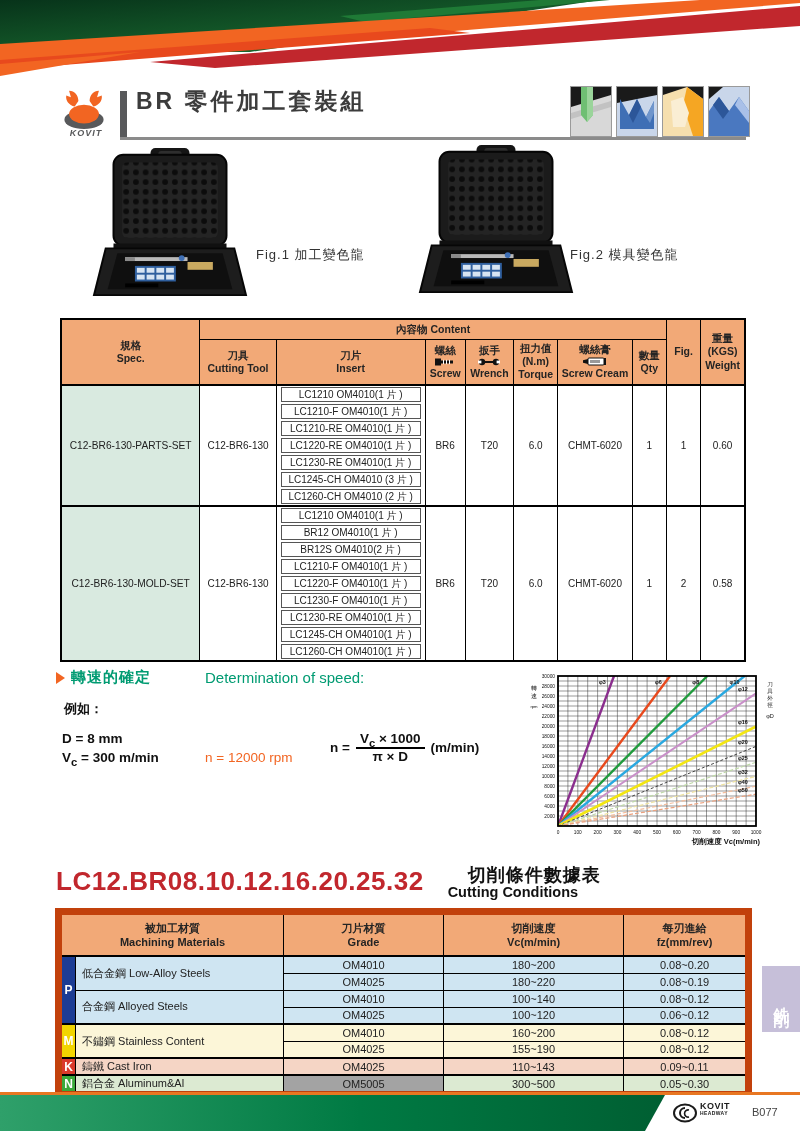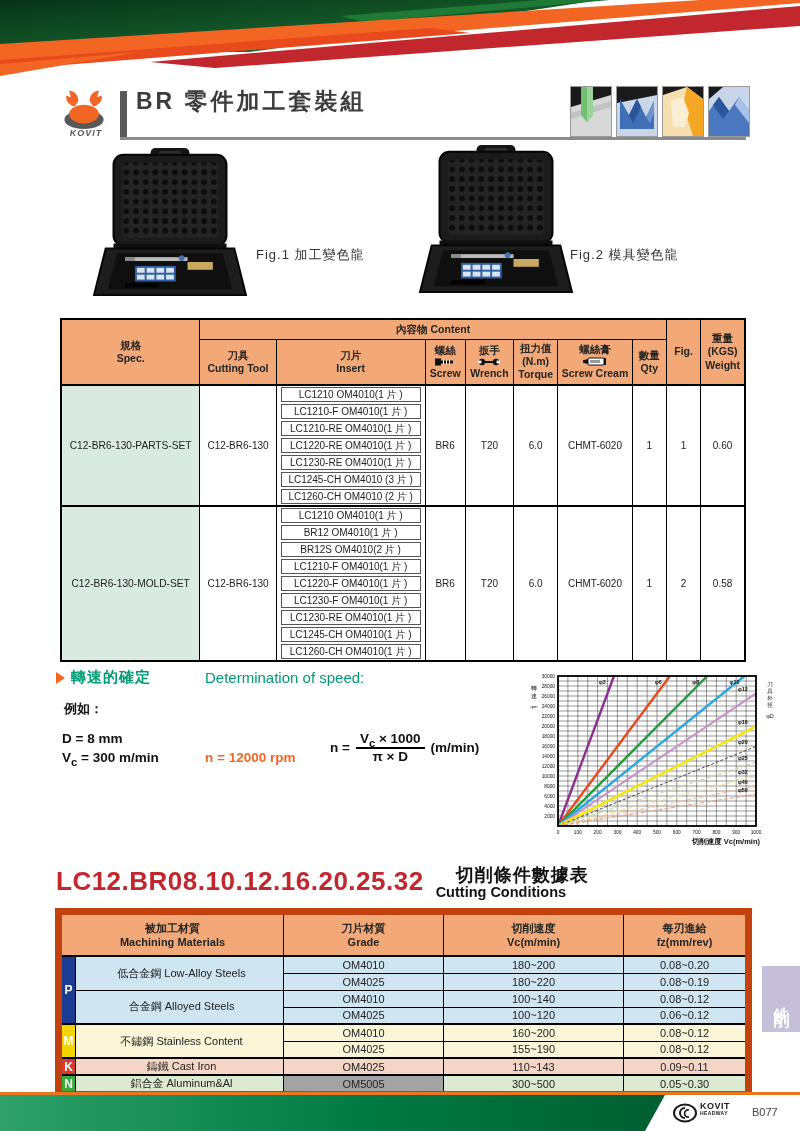--- a/index.html
+++ b/index.html
@@ -37,38 +37,38 @@
   .hicon{display:block;margin:1px auto;}
   
   .speed-title{position:absolute;left:56px;top:668px;display:flex;align-items:center;gap:6px;
                font-size:15px;font-weight:bold;color:#009B72;}
   .tri{width:0;height:0;border-left:9px solid #F26522;border-top:6px solid transparent;border-bottom:6px solid transparent;}
   .speed-title .zh{letter-spacing:1px;}
   .speed-title .en{font-weight:normal;font-size:15px;margin-left:48px;}
   .ex-label{position:absolute;left:64px;top:700px;font-size:13px;font-weight:bold;color:#111;}
   .ex-d{position:absolute;left:62px;top:731px;font-size:13.5px;font-weight:bold;color:#111;}
   .ex-vc{position:absolute;left:62px;top:750px;font-size:13.5px;font-weight:bold;color:#111;}
-  .ex-n{position:absolute;left:205px;top:750px;font-size:13.5px;font-weight:bold;color:#F26522;}
+  .ex-n{position:absolute;left:205px;top:750px;font-size:13.5px;font-weight:normal;color:#F26522;}
   .formula{position:absolute;left:330px;top:731px;display:flex;align-items:center;gap:6px;
            font-size:13.5px;font-weight:bold;color:#111;}
   .frac{display:inline-block;text-align:center;}
   .frac .num{border-bottom:2px solid #000;padding:0 4px 1px;}
   .frac .den{padding-top:1px;}
   #chart{position:absolute;left:518px;top:666px;}
   
-  .cc-head{position:absolute;left:56px;top:866px;display:flex;align-items:flex-start;gap:12px;}
+  .cc-head{position:absolute;left:56px;top:866px;display:flex;align-items:flex-start;gap:24px;}
   .cc-part{font-size:26px;font-weight:bold;color:#C1272D;letter-spacing:0.5px;}
   .cc-tt .zh{font-size:18px;font-weight:bold;color:#111;line-height:1.05;letter-spacing:1px;margin-left:20px;}
   .cc-tt .en{font-size:14.5px;font-weight:bold;color:#111;line-height:1.1;}
   #cc-table{position:absolute;left:55px;top:908px;width:690px;border-collapse:collapse;
             font-size:11px;border:7px solid #c2410c;table-layout:fixed;}
   #cc-table th,#cc-table td{border:1px solid #000;text-align:center;padding:0 2px;}
   #cc-table th{background:#F2A977;color:#242424;line-height:1.3;font-size:11px;height:40px;}
   #cc-table tr{height:17px;}
-  #cc-table td.mat{text-align:center;padding-left:6px;}
+  #cc-table td.mat{text-align:left;padding-left:6px;}
   #cc-table td.letter{font-weight:bold;color:#fff;font-size:12px;padding:0;}
   #cc-table tr.gstart td{border-top:2px solid #000;}
   
   .side-tab{position:absolute;left:762px;top:966px;width:38px;height:66px;background:#C6BFD9;
             color:#fff;font-weight:bold;font-size:16px;display:flex;align-items:center;justify-content:center;
             writing-mode:vertical-rl;text-orientation:upright;letter-spacing:5px;}
   
   .footer-line{position:absolute;left:0;top:1092px;width:800px;height:3px;background:#E87722;}
   .footer{position:absolute;left:0;top:1095px;width:800px;height:36px;
           background:linear-gradient(90deg,#2FA06A 0%,#007A43 45%,#00532B 100%);}

